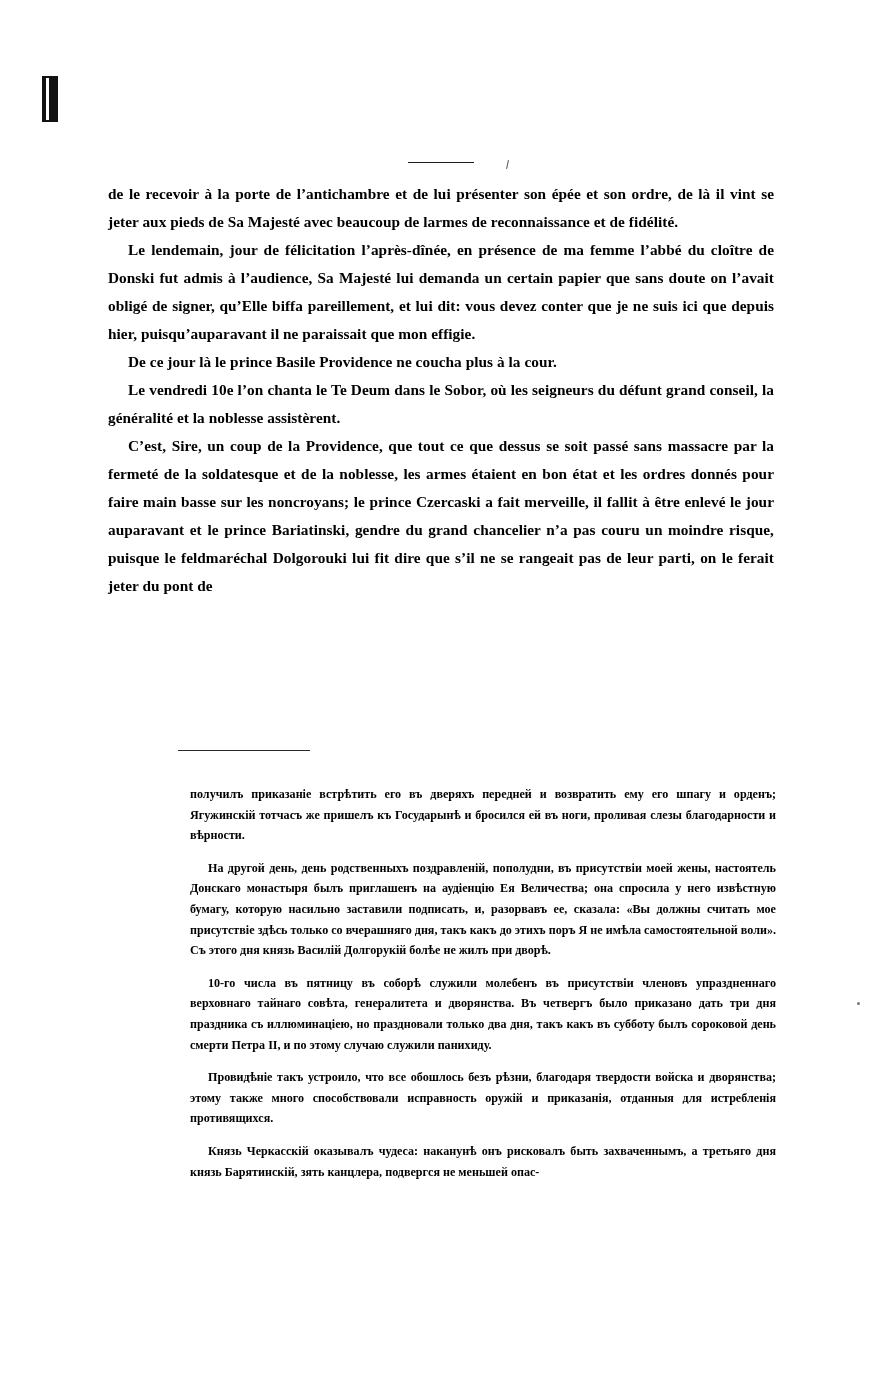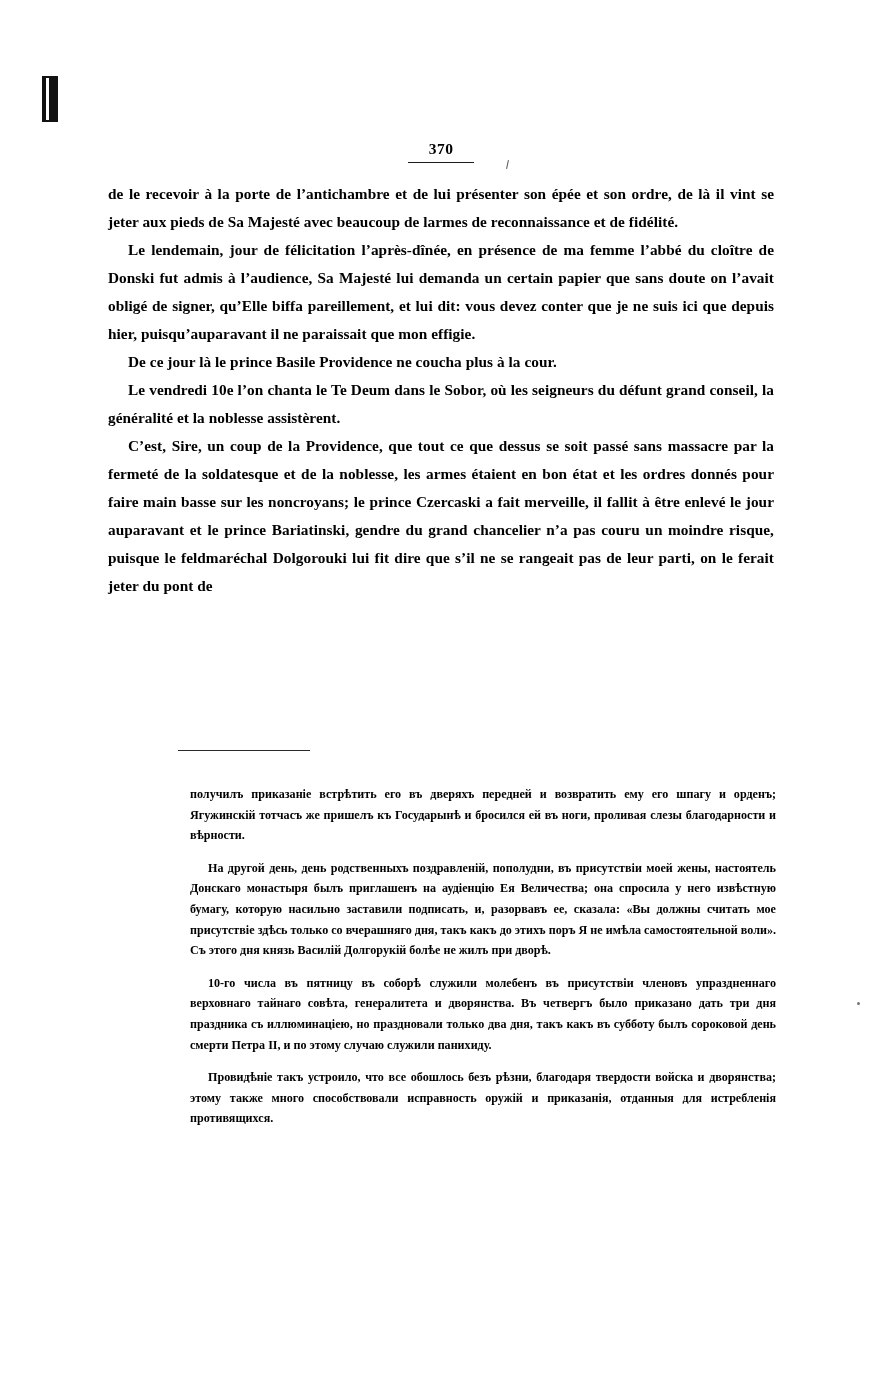--- a/index.html
+++ b/index.html
@@ -121,38 +121,36 @@
     border-radius: 50%;
   }
 </style>
 </head>
 <body>
 
 <div class="page">
 
   <div class="scan-mark"></div>
 
-  <div class="page-number-wrap">
-    <span class="page-number">370</span>
-  </div>
   <div class="rule-top"></div>
   <div class="rule-tick"></div>
 
   <div class="body-main">
     <p>de le recevoir à la porte de l’antichambre et de lui présenter son épée et son ordre, de là il vint se jeter aux pieds de Sa Majesté avec beaucoup de larmes de reconnaissance et de fidélité.</p>
     <p>Le lendemain, jour de félicitation l’après-dînée, en présence de ma femme l’abbé du cloître de Donski fut admis à l’audience, Sa Majesté lui demanda un certain papier que sans doute on l’avait obligé de signer, qu’Elle biffa pareillement, et lui dit: vous devez conter que je ne suis ici que depuis hier, puisqu’auparavant il ne paraissait que mon effigie.</p>
     <p>De ce jour là le prince Basile Providence ne coucha plus à la cour.</p>
     <p>Le vendredi 10e l’on chanta le Te Deum dans le Sobor, où les seigneurs du défunt grand conseil, la généralité et la noblesse assistèrent.</p>
     <p>C’est, Sire, un coup de la Providence, que tout ce que dessus se soit passé sans massacre par la fermeté de la soldatesque et de la noblesse, les armes étaient en bon état et les ordres donnés pour faire main basse sur les noncroyans; le prince Czercaski a fait merveille, il fallit à être enlevé le jour auparavant et le prince Bariatinski, gendre du grand chancelier n’a pas couru un moindre risque, puisque le feldmaréchal Dolgorouki lui fit dire que s’il ne se rangeait pas de leur parti, on le ferait jeter du pont de</p>
   </div>
 
   <div class="rule-sep"></div>
 
   <div class="body-note">
     <p>получилъ приказаніе встрѣтить его въ дверяхъ передней и возвратить ему его шпагу и орденъ; Ягужинскій тотчасъ же пришелъ къ Государынѣ и бросился ей въ ноги, проливая слезы благодарности и вѣрности.</p>
     <p>На другой день, день родственныхъ поздравленій, пополудни, въ присутствіи моей жены, настоятель Донскаго монастыря былъ приглашенъ на аудіенцію Ея Величества; она спросила у него извѣстную бумагу, которую насильно заставили подписать, и, разорвавъ ее, сказала: «Вы должны считать мое присутствіе здѣсь только со вчерашняго дня, такъ какъ до этихъ поръ Я не имѣла самостоятельной воли». Съ этого дня князь Василій Долгорукій болѣе не жилъ при дворѣ.</p>
     <p>10-го числа въ пятницу въ соборѣ служили молебенъ въ присутствіи членовъ упраздненнаго верховнаго тайнаго совѣта, генералитета и дворянства. Въ четвергъ было приказано дать три дня праздника съ иллюминаціею, но праздновали только два дня, такъ какъ въ субботу былъ сороковой день смерти Петра II, и по этому случаю служили панихиду.</p>
     <p>Провидѣніе такъ устроило, что все обошлось безъ рѣзни, благодаря твердости войска и дворянства; этому также много способствовали исправность оружій и приказанія, отданныя для истребленія противящихся.</p>
+    <p>Князь Черкасскій оказывалъ чудеса: наканунѣ онъ рисковалъ быть захваченнымъ, а третьяго дня князь Барятинскій, зять канцлера, подвергся не меньшей опас-</p>
   </div>
 
   <div class="edge-speck"></div>
 
 </div>
 
 </body></html>

